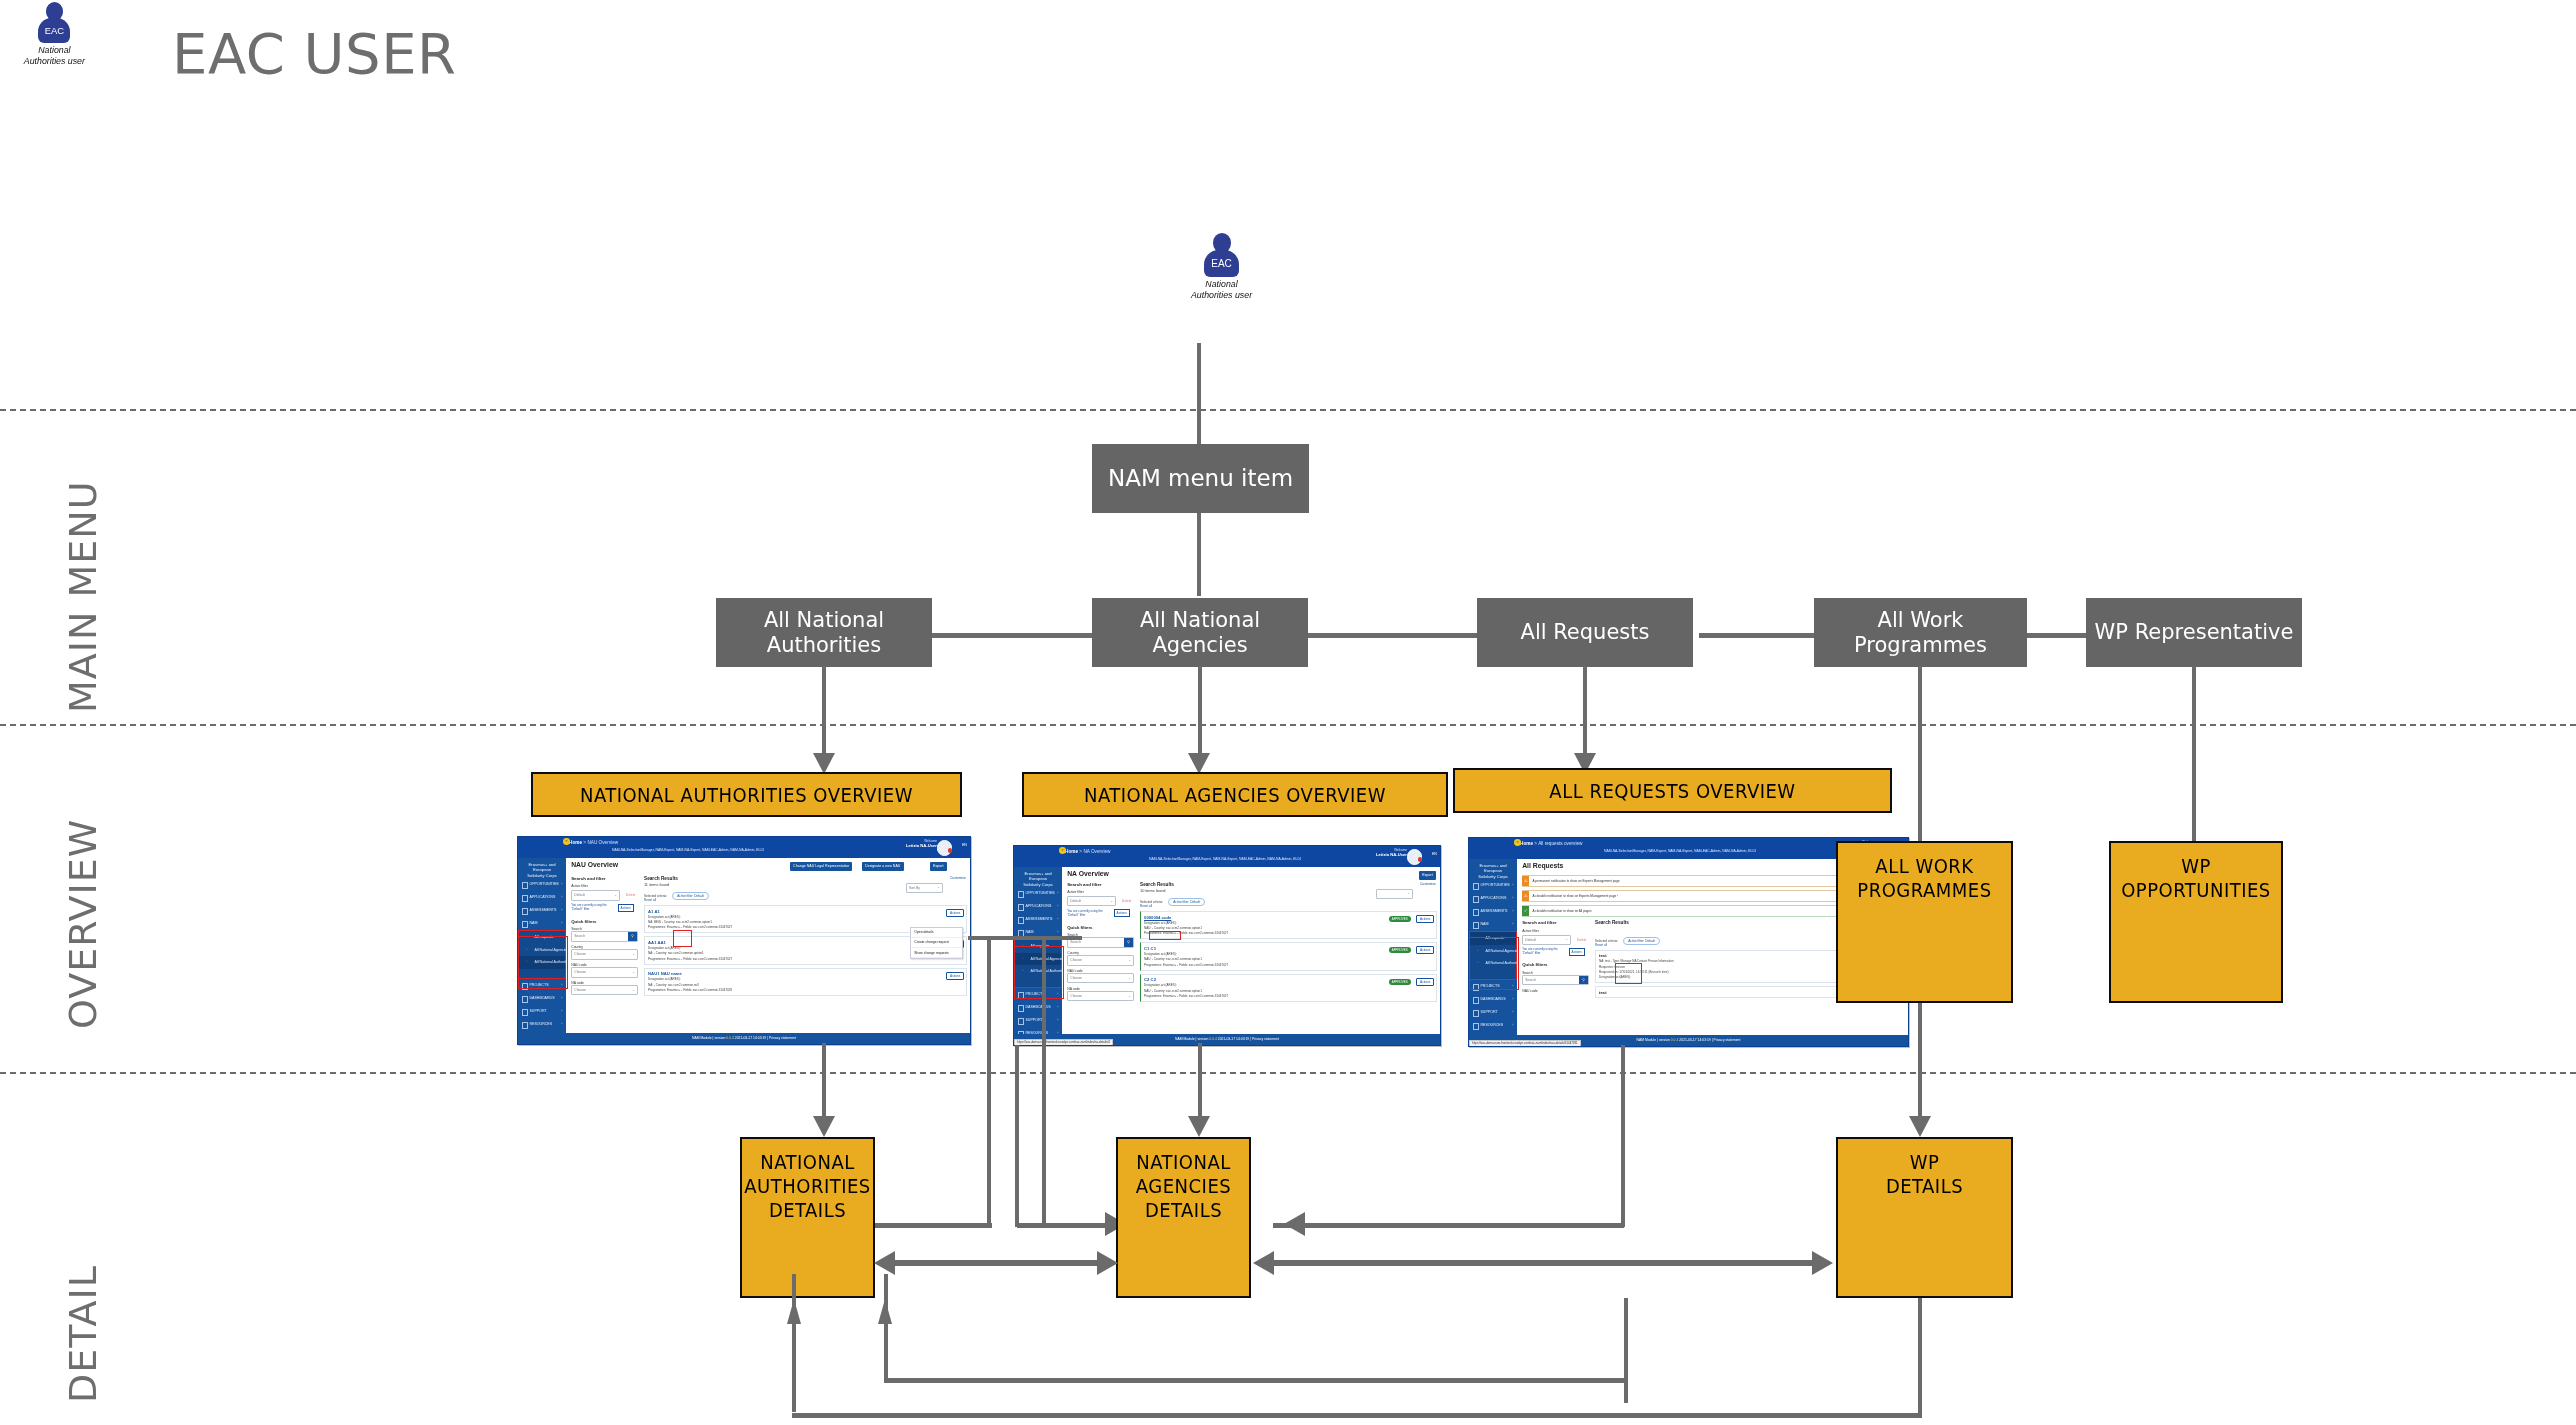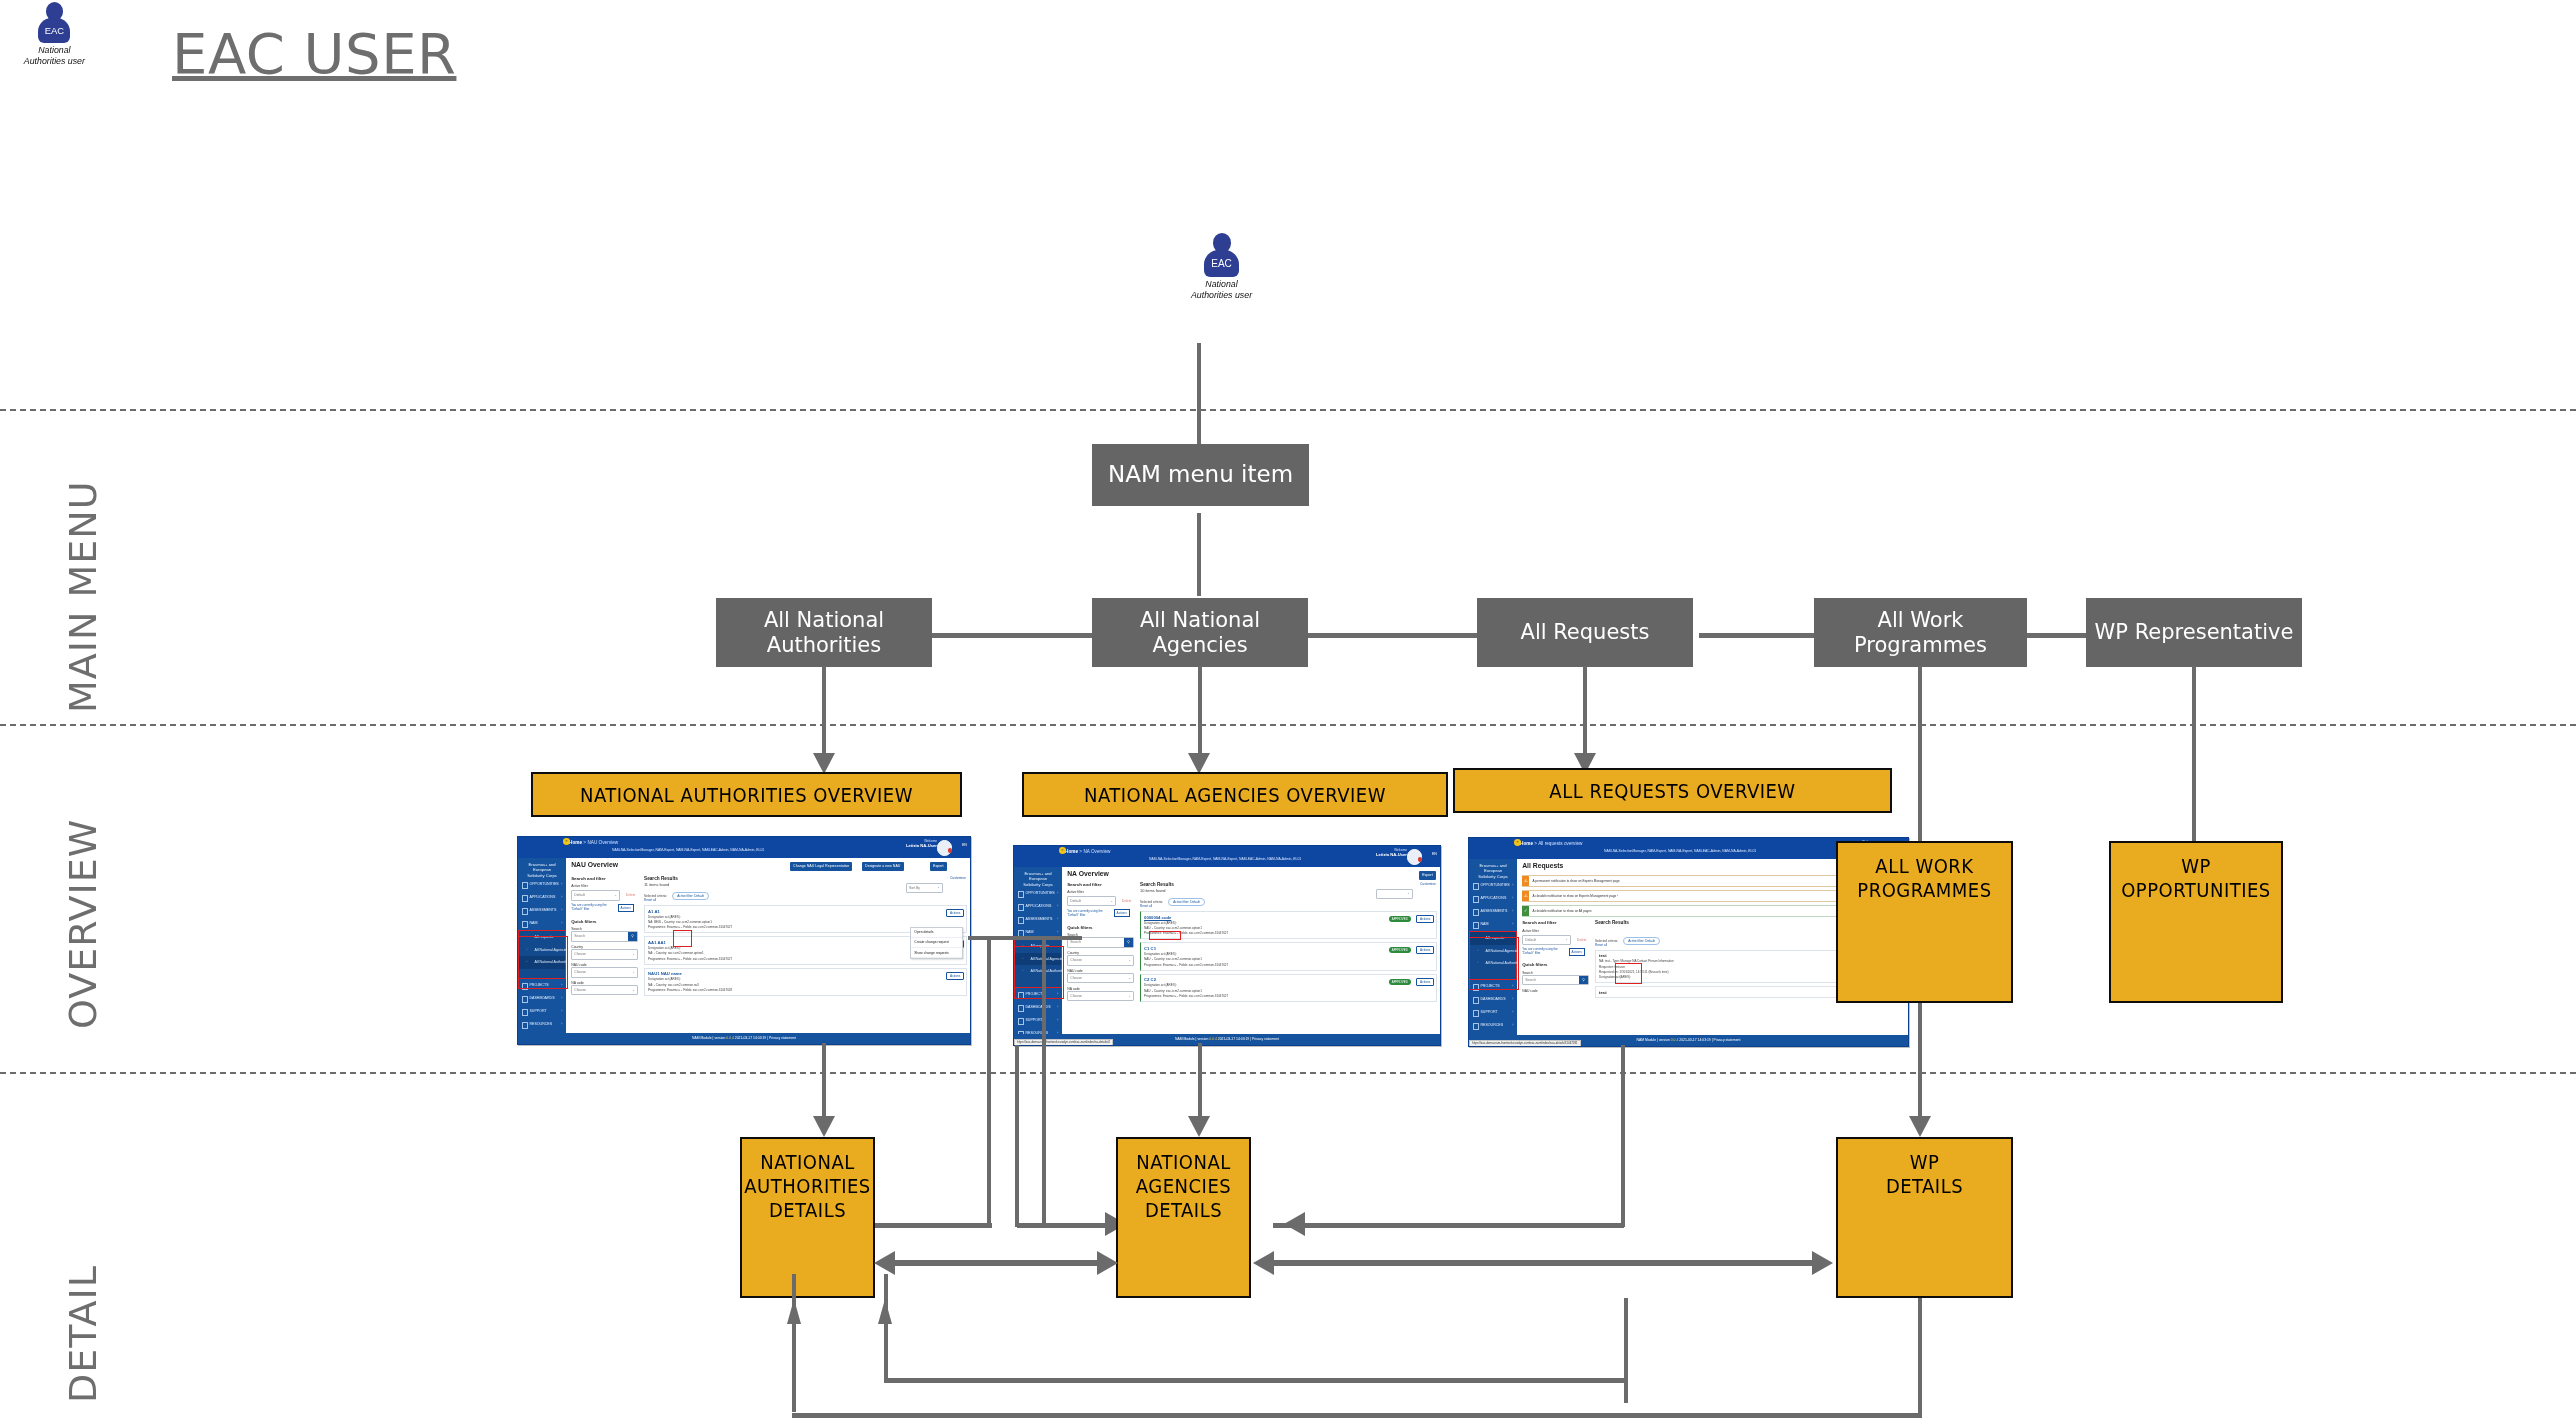--- a/index.html
+++ b/index.html
@@ -8,21 +8,21 @@
 
   
   .persona{position:absolute;text-align:center;}
   .persona .av{position:relative;margin:0 auto;}
   .persona .head{background:#2e3e92;border-radius:50%;}
   .persona .body{background:#2e3e92;margin:0 auto;}
   .persona .eac{position:absolute;left:0;right:0;color:#fff;font-weight:400;text-align:center;}
   .persona .cap{font-style:italic;color:#111;line-height:1.25;}
 
   .page-title{position:absolute;color:#6e6e6e;font-weight:400;letter-spacing:0.5px;
-              font-family:"DejaVu Sans", sans-serif;text-decoration:underline;}
+              font-family:"DejaVu Sans", sans-serif;}
 
   
   .lane-rule{position:absolute;left:0;height:0;border-top:2.6px dashed #6b6b6b;}
   .lane-label{position:absolute;color:#6e6e6e;font-family:"DejaVu Sans", sans-serif;
               letter-spacing:1px;white-space:nowrap;transform-origin:left top;
               transform:rotate(-90deg);}
 
   
   .gbox{position:absolute;background:#656565;color:#ffffff;display:flex;align-items:center;
         justify-content:center;text-align:center;line-height:1.18;font-weight:400;
@@ -148,21 +148,21 @@
       <div class="eac" style="top:25px;font-size:10px;font-family:'Liberation Sans',sans-serif;">EAC</div>
     </div>
     <div class="cap" style="font-size:8.8px;margin-top:2.1px;">
       <div>National</div>
       <div>Authorities user</div>
     </div>
   </div>
 
   <div class="ln" style="left:1197px;top:343px;width:4.2px;height:104px;"></div>
 
-  <div class="gbox" style="left:1092px;top:444px;width:217px;height:62px;font-size:23px;">
+  <div class="gbox" style="left:1092px;top:444px;width:217px;height:69px;font-size:23px;">
     <span>NAM menu item</span>
   </div>
 
   <div class="ln" style="left:1197px;top:513px;width:4.2px;height:83px;"></div>
 
   <div class="ln" style="left:928px;top:633px;width:172px;height:4.7px;"></div>
   <div class="ln" style="left:1303px;top:633px;width:176px;height:4.7px;"></div>
   <div class="ln" style="left:1699px;top:633px;width:119px;height:4.7px;"></div>
   <div class="ln" style="left:2023px;top:633px;width:67px;height:4.7px;"></div>
 

